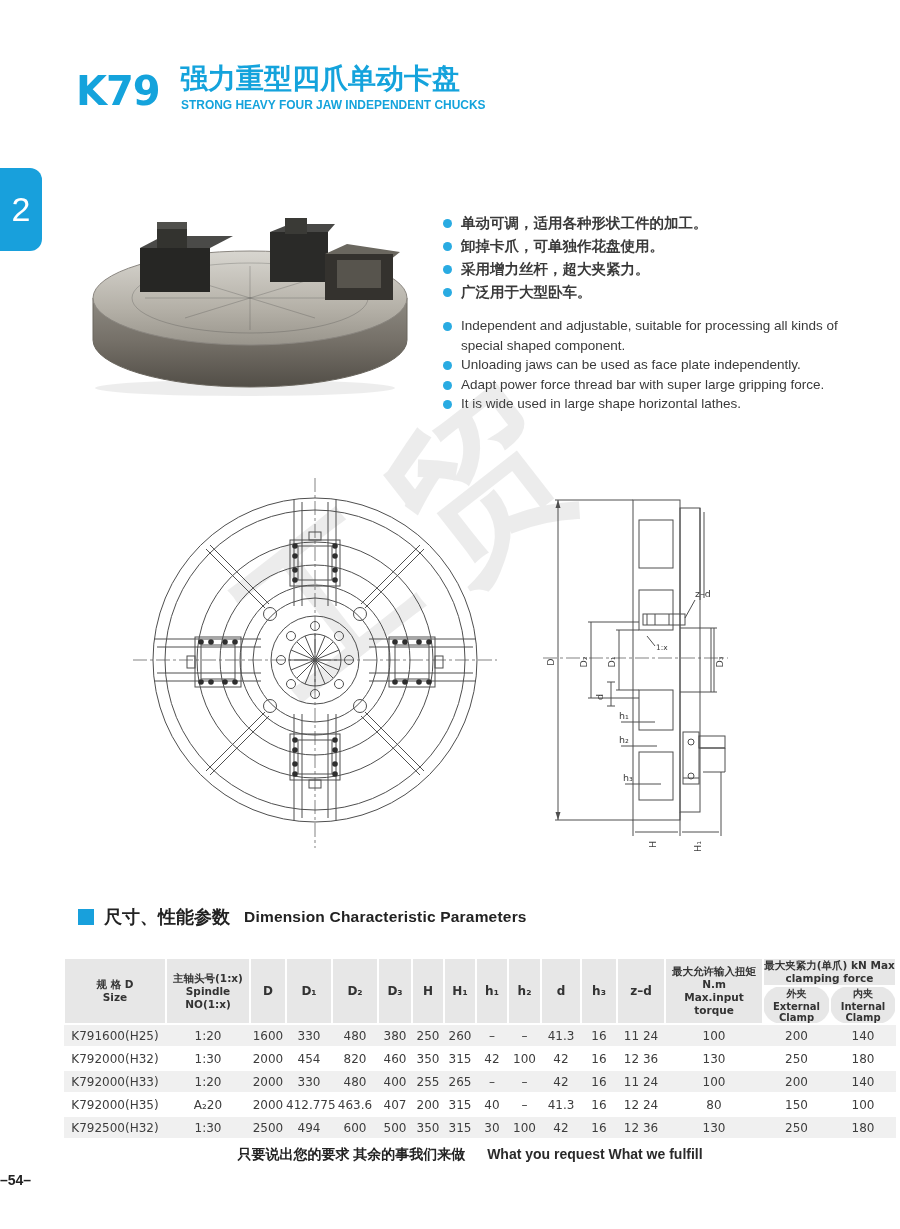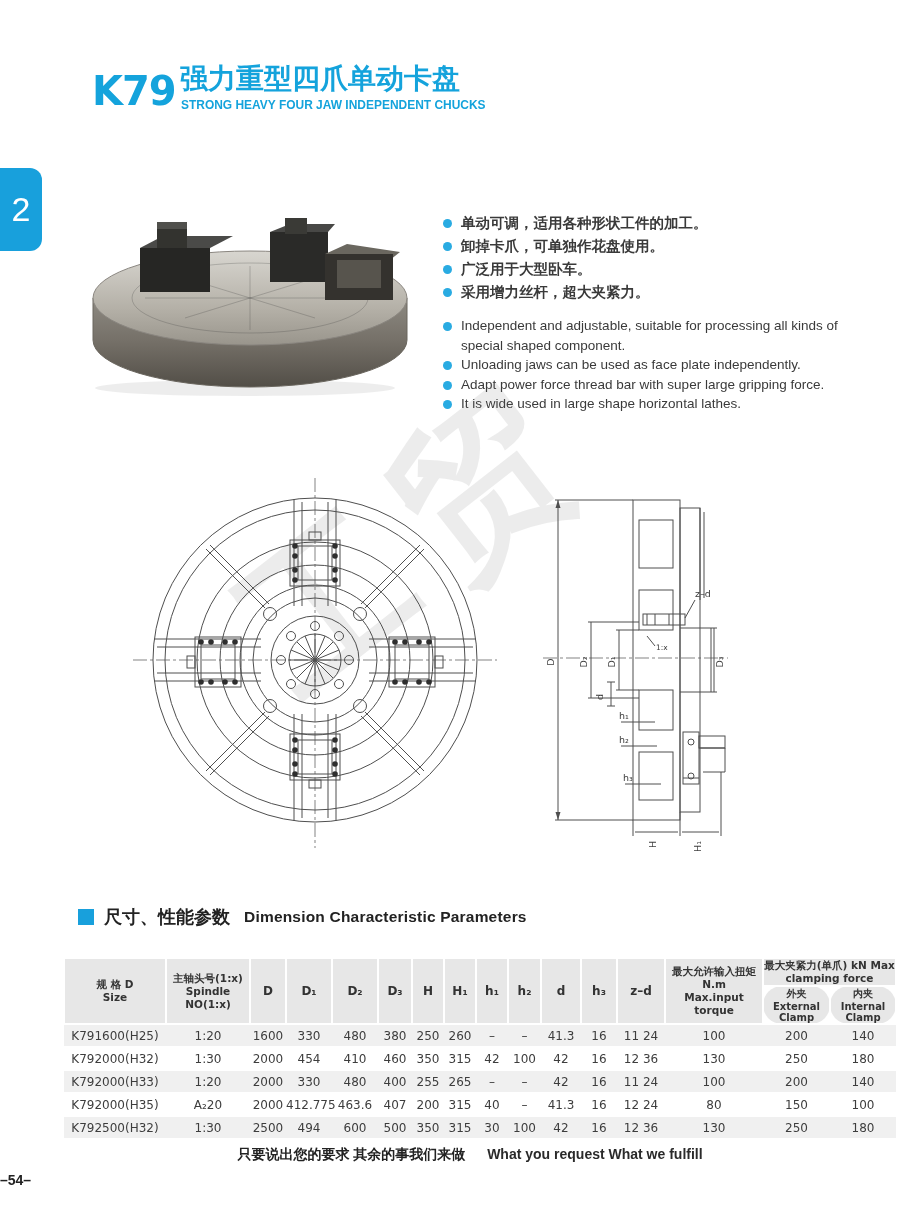--- a/index.html
+++ b/index.html
@@ -1,20 +1,20 @@
 <!DOCTYPE html>
 <html><head>
 <meta charset="utf-8">
 <style>
   html,body{margin:0;padding:0;}
   body{width:900px;height:1229px;background:#ffffff;font-family:"Liberation Sans",sans-serif;color:#3c3c3c;position:relative;overflow:hidden;}
   .abs{position:absolute;}
 
   
-  .model{left:92px;top:68px;font-size:40px;font-weight:bold;color:#14a3dc;letter-spacing:-1px;font-family:"DejaVu Sans",sans-serif;}
+  .model{left:76px;top:68px;font-size:40px;font-weight:bold;color:#14a3dc;letter-spacing:-1px;font-family:"DejaVu Sans",sans-serif;}
   .title-zh{left:180px;top:60px;font-size:28px;font-weight:bold;color:#14a3dc;}
   .title-en{left:181px;top:97px;font-size:13px;font-weight:bold;color:#14a3dc;transform:scaleX(.92);transform-origin:left top;white-space:nowrap;}
 
   
   .tab{left:0;top:168px;width:42px;height:83px;background:#18a0dc;border-radius:0 12px 12px 0;display:flex;align-items:center;justify-content:center;}
   .tab span{color:#fff;font-size:34px;font-weight:400;}
 
   
   .feat{display:flex;flex-direction:column;}
   .feat-zh{left:443px;top:213px;width:440px;}
@@ -104,25 +104,25 @@
     <div class="li">
       <span class="dot"></span>
       <span class="li-text">单动可调，适用各种形状工件的加工。</span>
     </div>
     <div class="li">
       <span class="dot"></span>
       <span class="li-text">卸掉卡爪，可单独作花盘使用。</span>
     </div>
     <div class="li">
       <span class="dot"></span>
+      <span class="li-text">采用增力丝杆，超大夹紧力。</span>
+    </div>
+    <div class="li">
+      <span class="dot"></span>
       <span class="li-text">广泛用于大型卧车。</span>
-    </div>
-    <div class="li">
-      <span class="dot"></span>
-      <span class="li-text">采用增力丝杆，超大夹紧力。</span>
     </div>
   </div>
 <div class="abs feat feat-en">
     <div class="li">
       <span class="dot"></span>
       <span class="li-text">Independent and adjustable, suitable for processing all kinds of special shaped component.</span>
     </div>
     <div class="li">
       <span class="dot"></span>
       <span class="li-text">Unloading jaws can be used as face plate independently.</span>
@@ -383,21 +383,21 @@
           <td>11 24</td>
           <td>100</td>
           <td>200</td>
           <td>140</td>
         </tr>
         <tr>
           <td>K792000(H32)</td>
           <td>1:30</td>
           <td>2000</td>
           <td>454</td>
-          <td>410</td>
+          <td>820</td>
           <td>460</td>
           <td>350</td>
           <td>315</td>
           <td>42</td>
           <td>100</td>
           <td>42</td>
           <td>16</td>
           <td>12 36</td>
           <td>130</td>
           <td>250</td>

